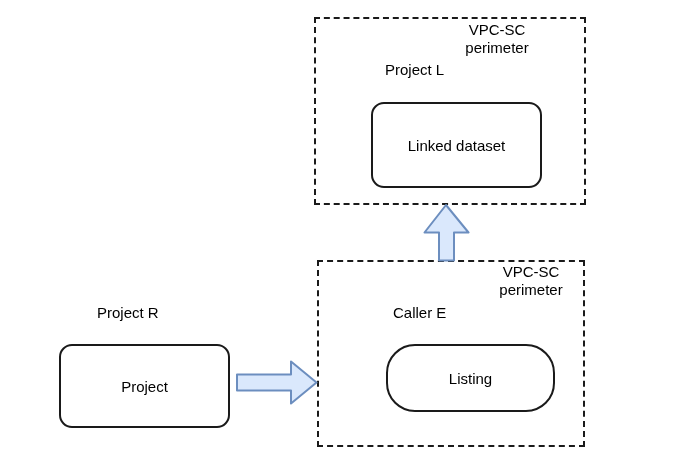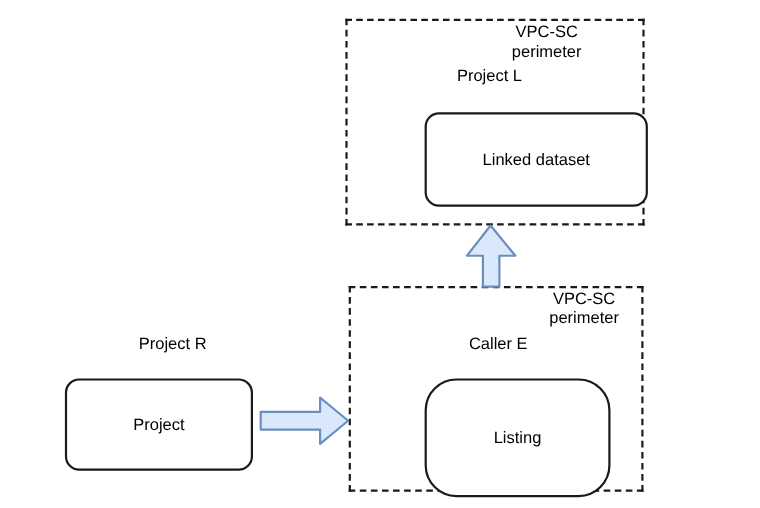--- a/index.html
+++ b/index.html
@@ -22,21 +22,20 @@
   .perimeter-label {
     position: absolute;
     width: 84px;
     text-align: center;
     font-size: 15px;
     line-height: 18px;
   }
   .project-label {
     position: absolute;
     width: 120px;
-    text-align: center;
     font-size: 15px;
     line-height: 18px;
   }
   .node-box {
     position: absolute;
     border: 2px solid #1a1a1a;
     border-radius: 13px;
     background: #ffffff;
     box-sizing: border-box;
     display: flex;
@@ -53,28 +52,28 @@
   }
 </style>
 </head>
 <body>
 
 <div id="canvas">
 
   <div class="dashed-box" style="left:314px; top:17px; width:272px; height:188px;"></div>
   <div class="perimeter-label" style="left:455px; top:21px;">VPC-SC perimeter</div>
   <div class="project-label" style="left:385px; top:61px;">Project L</div>
-  <div class="node-box" style="left:371px; top:102px; width:203px; height:86px;margin-left:15px;">
+  <div class="node-box" style="left:371px; top:102px; width:171px; height:86px;">
     <span>Linked dataset</span>
   </div>
 
   <div class="dashed-box" style="left:317px; top:260px; width:268px; height:187px;"></div>
   <div class="perimeter-label" style="left:489px; top:263px;">VPC-SC perimeter</div>
   <div class="project-label" style="left:393px; top:304px;">Caller E</div>
-  <div class="node-box" style="left:386px; top:344px; width:169px; height:108px;border-radius:29px;">
+  <div class="node-box" style="left:386px; top:344px; width:169px; height:68px;border-radius:29px;">
     <span>Listing</span>
   </div>
 
   <div class="project-label" style="left:97px; top:304px;">Project R</div>
   <div class="node-box" style="left:59px; top:344px; width:171px; height:84px;">
     <span>Project</span>
   </div>
 
   <svg id="arrow-layer" viewBox="0 0 691 462" xmlns="http://www.w3.org/2000/svg">
     <polygon points="237,374.5 291,374.5 291,361.5 316.5,382.5 291,403.5 291,390.5 237,390.5" stroke="#6c8ebf" stroke-width="2" stroke-linejoin="round" fill="#dae8fc"></polygon>

